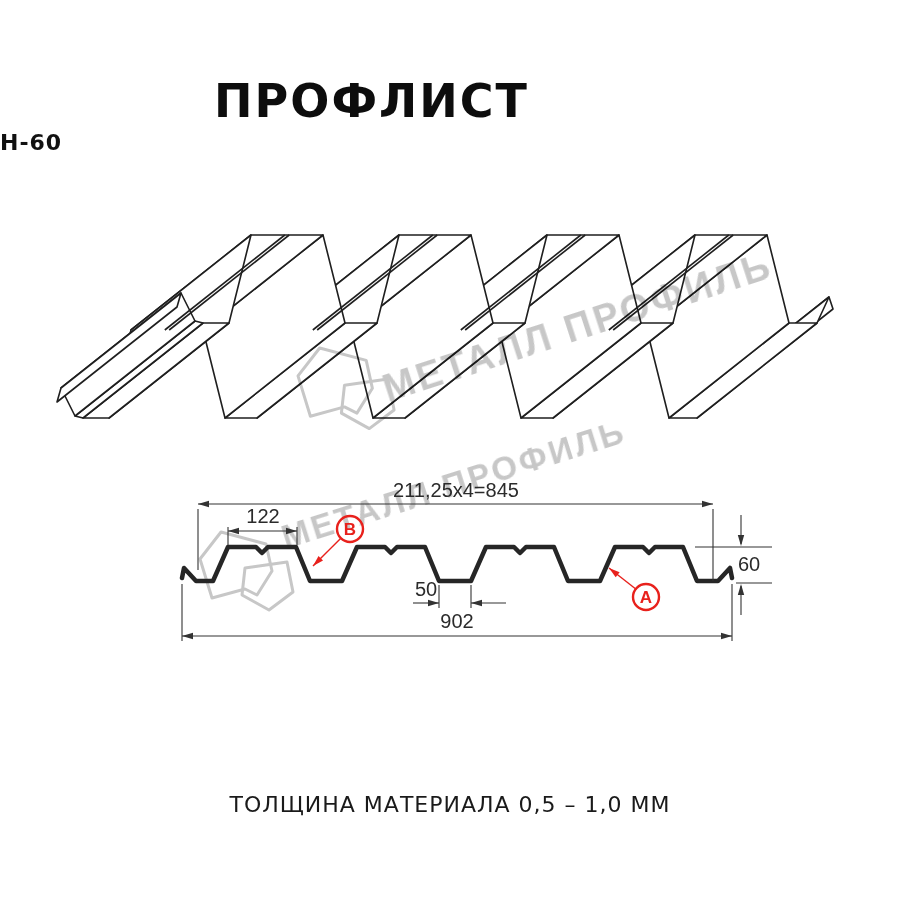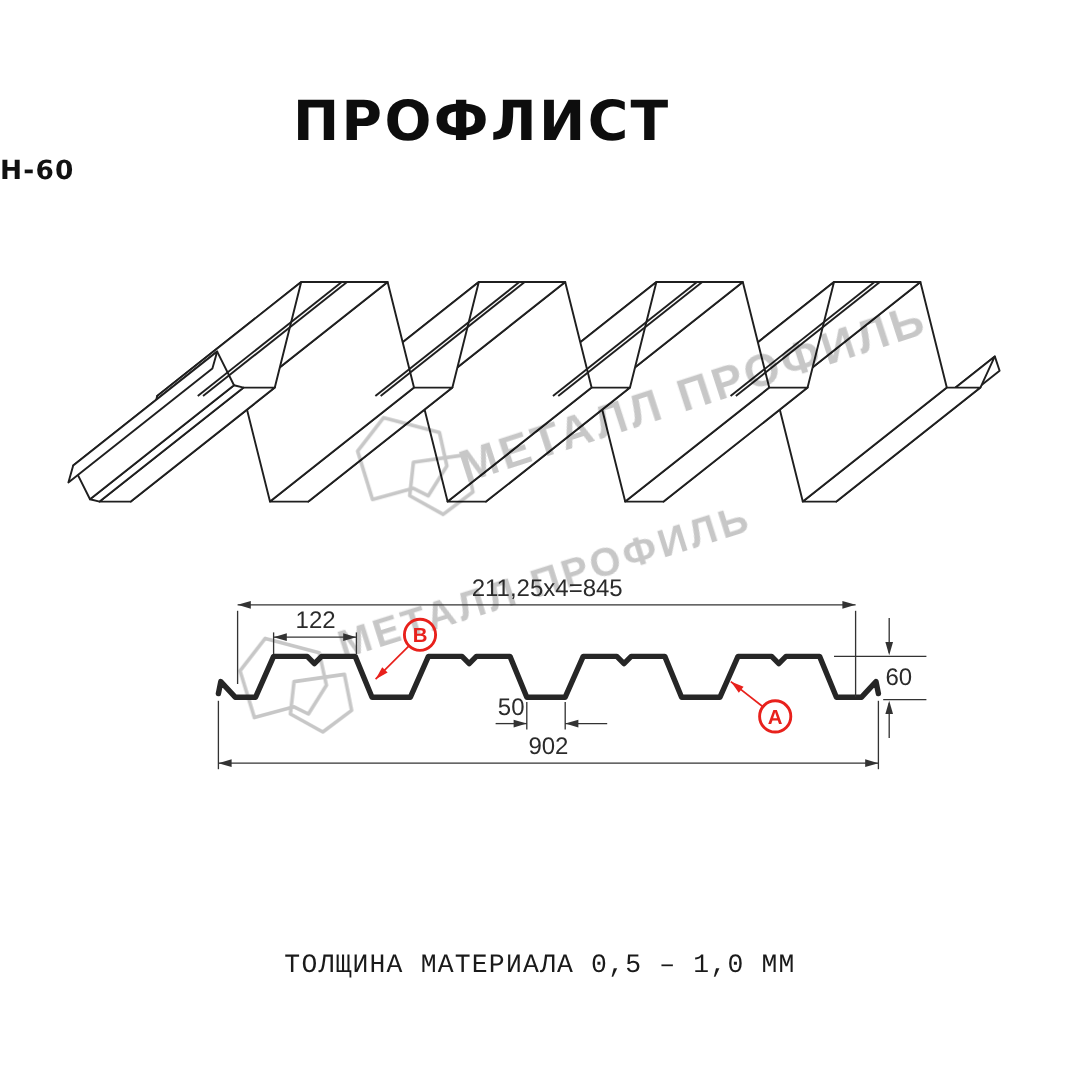--- a/index.html
+++ b/index.html
@@ -1,23 +1,23 @@
 <!DOCTYPE html>
 <html><head>
 <meta charset="utf-8">
 <style>
   html,body{margin:0;padding:0;}
   body{width:900px;height:900px;background:#ffffff;position:relative;overflow:hidden;
        font-family:"DejaVu Sans","Liberation Sans",sans-serif;}
   .page-title{position:absolute;left:0;top:74px;width:743px;text-align:center;
-      font-size:46px;font-weight:bold;letter-spacing:2px;color:#0d0d0d;margin-left:30px;}
+      font-size:46px;font-weight:bold;letter-spacing:2px;color:#0d0d0d;}
   .page-subtitle{position:absolute;left:0;top:130px;width:900px;text-align:left;
       font-size:22px;font-weight:bold;letter-spacing:1px;color:#111;}
   .thickness-note{position:absolute;left:0;top:792px;width:900px;text-align:center;
-      font-size:22px;font-weight:normal;letter-spacing:1px;color:#1a1a1a;font-family:Liberation Mono, monospace;}
+      font-size:22px;font-weight:normal;letter-spacing:1px;color:#1a1a1a;}
   #diagram-svg{position:absolute;left:0;top:0;}
 </style>
 </head>
 <body>
 
 <div class="page-title">ПРОФЛИСТ</div>
 <div class="page-subtitle">Н-60</div>
 
 <svg id="diagram-svg" width="900" height="900" viewBox="0 0 900 900">
     <g>

